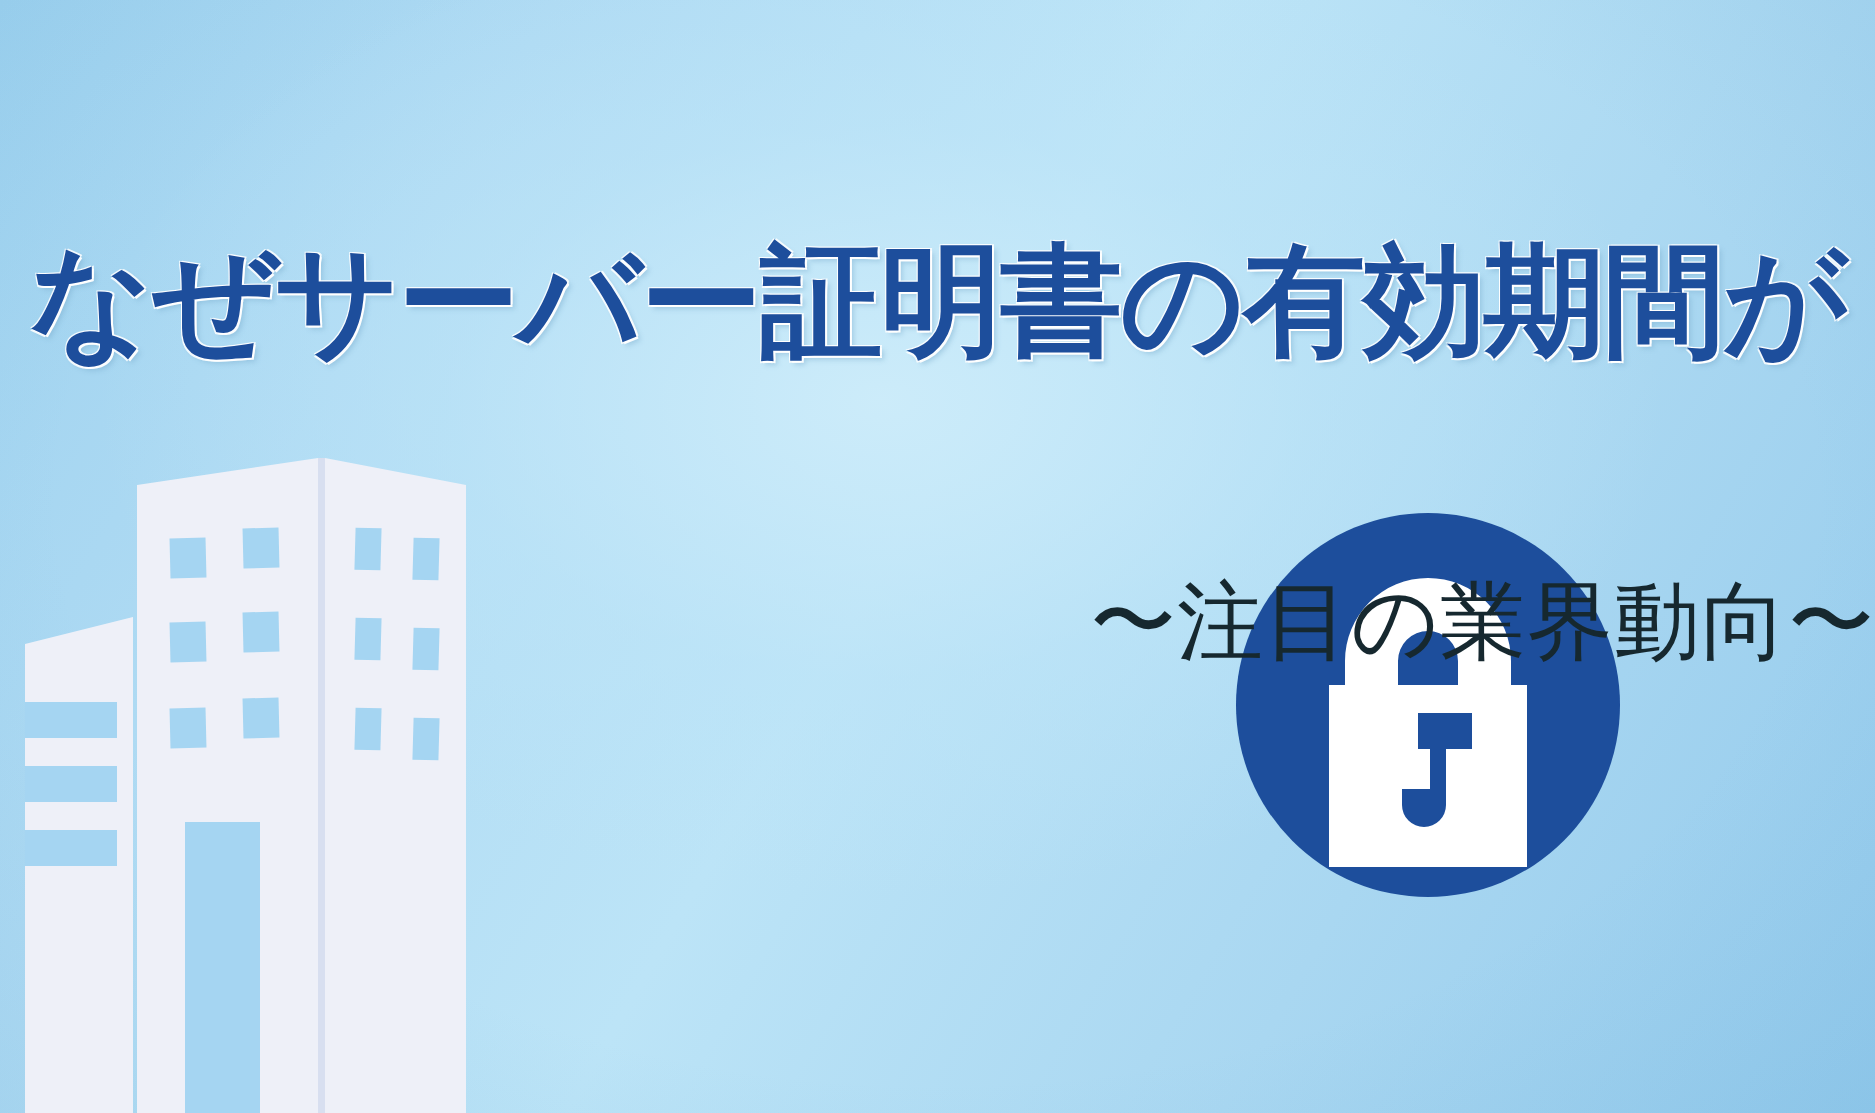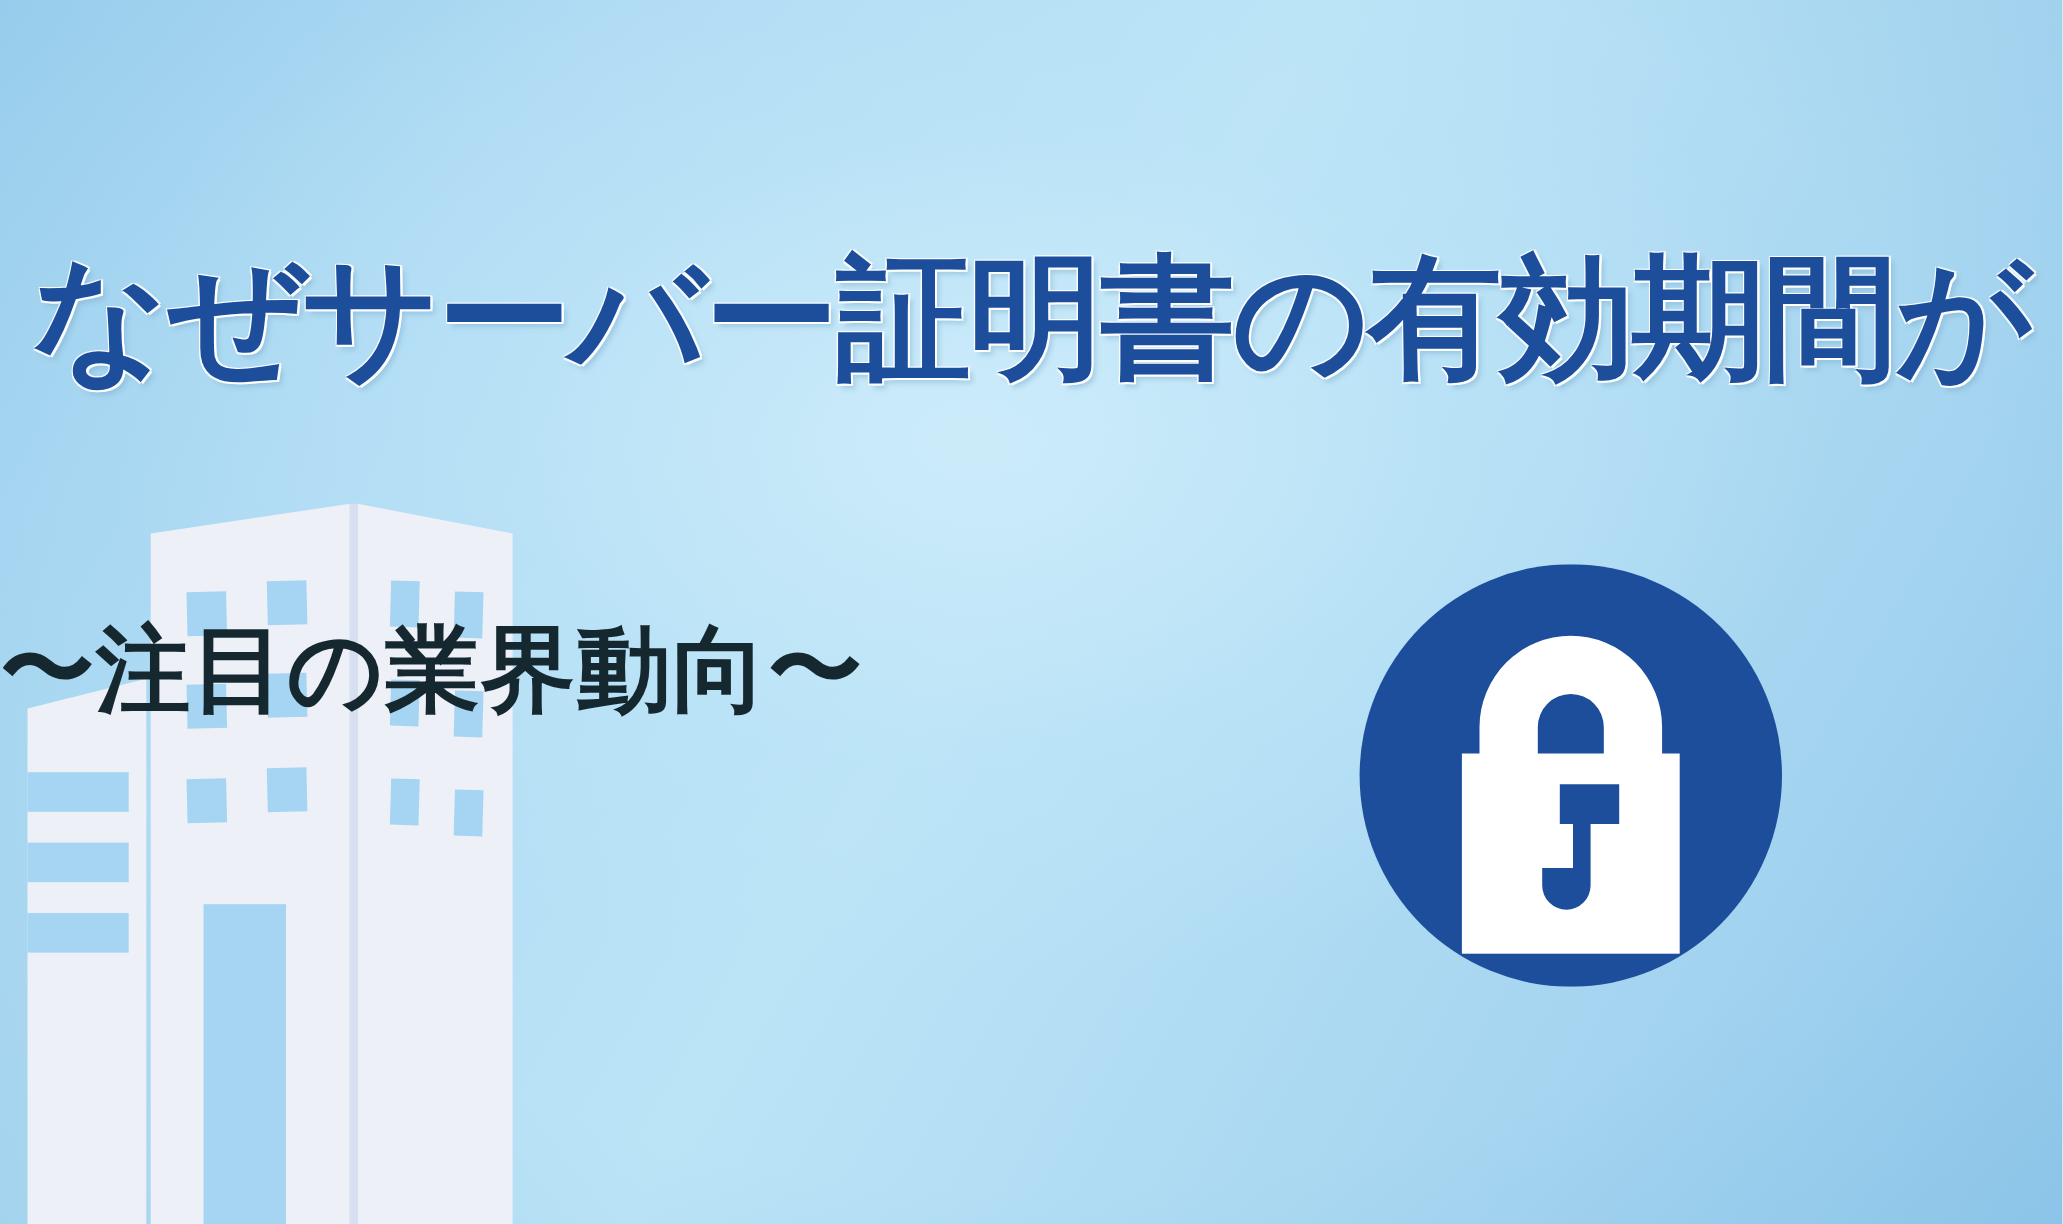--- a/index.html
+++ b/index.html
@@ -49,21 +49,21 @@
     top: 513px;
     width: 464px;
     height: 384px;
   }
   .lock-wrap svg { display: block; }
 
   
   .text-block {
     position: absolute;
     left: 0;
-    top: 0;
+    top: 12px;
     width: 1875px;
     height: 845px;
     pointer-events: none;
   }
   .title-line {
     position: absolute;
     width: 1875px;
     text-align: center;
     color: #1d4e9c;
     font-weight: 700;
@@ -85,23 +85,23 @@
   }
   #title-line-2 {
     top: 376px;
     font-size: 122px;
     letter-spacing: 0px;
   }
   .subtitle-line {
     position: absolute;
     top: 566px;
     width: 1875px;
-    text-align: left;
+    text-align: right;
     color: #16282f;
-    font-weight: 700;
+    font-weight: 400;
     font-size: 86px;
     line-height: 1.0;
     letter-spacing: 1px;
     white-space: nowrap;
   }
 </style>
 </head>
 <body>
 
 <div id="canvas">

